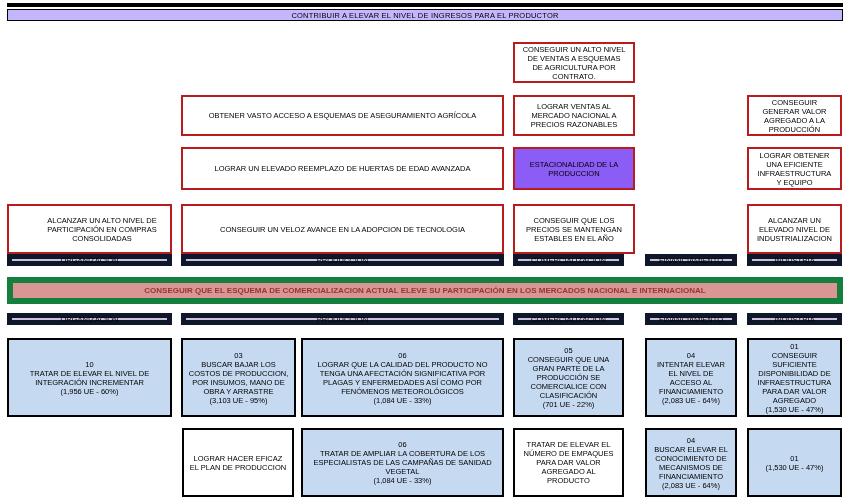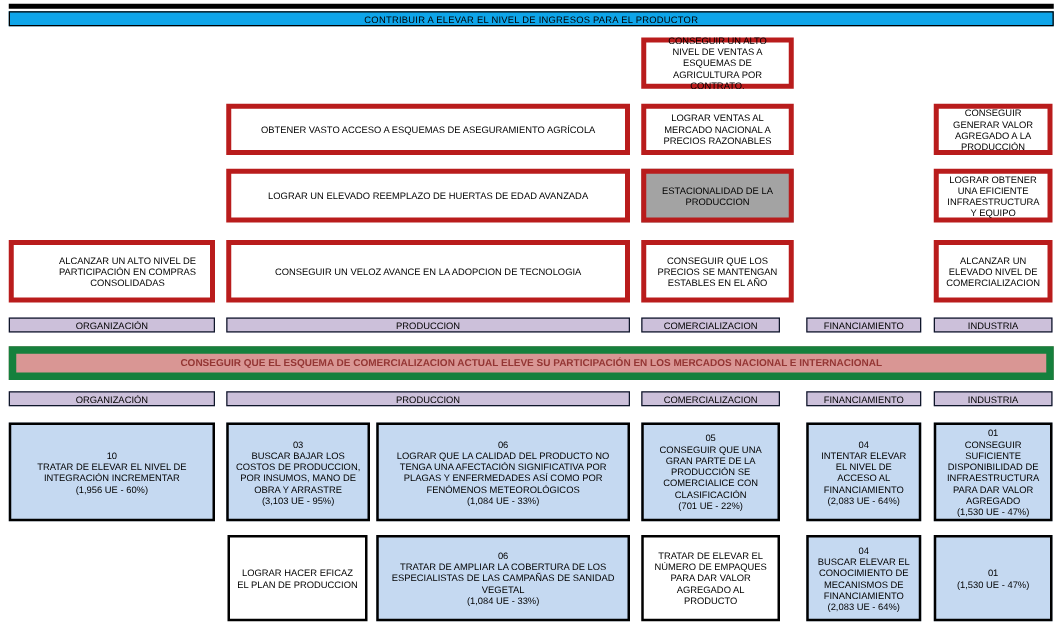--- a/index.html
+++ b/index.html
@@ -12,32 +12,32 @@
     position:relative;
     width:850px; height:504px;
     background:#ffffff;
     overflow:hidden;
     font-size:7.5px;
     line-height:9px;
   }
   .abs { position:absolute; box-sizing:border-box; }
   .rule { background:#000000; }
   .titlebox {
-    border:1px solid #000000; background:#0ea5e9;
+    border:1px solid #000000; background:#c4b5fd;
     display:flex; align-items:center; justify-content:center;
     text-align:center; letter-spacing:0.2px;
   }
   .goal {
-    border:4px solid #b91c1c; background:#ffffff;
+    border:2px solid #b91c1c; background:#ffffff;
     display:flex; align-items:center; justify-content:center;
-    text-align:center; padding:2px 7px;
+    text-align:center; padding:2px 7px;margin-top:12px;
   }
-  .goal.yellow { background:#a3a3a3; }
+  .goal.yellow { background:#8b5cf6; }
   .hdr {
-    border:1px solid #0f172a; background:#CCC0DA;
+    border:5px solid #0f172a; background:#CCC0DA;
     display:flex; align-items:center; justify-content:center;
     text-align:center;
   }
   .banner {
     border:6px solid #15803d; background:#D99694;
     color:#943634; font-weight:bold; font-size:8px;
     display:flex; align-items:center; justify-content:center;
     text-align:center;
   }
   .strat {
@@ -62,21 +62,21 @@
   <div class="abs goal" style="left:513px;top:83px;width:122px;height:41px;">LOGRAR VENTAS AL MERCADO NACIONAL A PRECIOS RAZONABLES</div>
   <div class="abs goal" style="left:747px;top:83px;width:95px;height:41px;">CONSEGUIR GENERAR VALOR AGREGADO A LA PRODUCCIÓN</div>
 
   <div class="abs goal" style="left:181px;top:135px;width:323px;height:43px;">LOGRAR UN ELEVADO REEMPLAZO DE HUERTAS DE EDAD AVANZADA</div>
   <div class="abs goal yellow" style="left:513px;top:135px;width:122px;height:43px;">ESTACIONALIDAD DE LA PRODUCCION</div>
   <div class="abs goal" style="left:747px;top:135px;width:95px;height:43px;">LOGRAR OBTENER UNA EFICIENTE INFRAESTRUCTURA Y EQUIPO</div>
 
   <div class="abs goal" style="left:7px;top:192px;width:165px;height:50px;padding-left:32px;">ALCANZAR UN ALTO NIVEL DE PARTICIPACIÓN EN COMPRAS CONSOLIDADAS</div>
   <div class="abs goal" style="left:181px;top:192px;width:323px;height:50px;">CONSEGUIR UN VELOZ AVANCE EN LA ADOPCION DE TECNOLOGIA</div>
   <div class="abs goal" style="left:513px;top:192px;width:122px;height:50px;">CONSEGUIR QUE LOS PRECIOS SE MANTENGAN ESTABLES EN EL AÑO</div>
-  <div class="abs goal" style="left:747px;top:192px;width:95px;height:50px;">ALCANZAR UN ELEVADO NIVEL DE COMERCIALIZACION</div>
+  <div class="abs goal" style="left:747px;top:192px;width:95px;height:50px;">ALCANZAR UN ELEVADO NIVEL DE INDUSTRIALIZACION</div>
 
   <div class="abs hdr" style="left:7px;top:254px;width:165px;height:12px;">ORGANIZACIÓN</div>
   <div class="abs hdr" style="left:181px;top:254px;width:323px;height:12px;">PRODUCCION</div>
   <div class="abs hdr" style="left:513px;top:254px;width:111px;height:12px;">COMERCIALIZACION</div>
   <div class="abs hdr" style="left:645px;top:254px;width:92px;height:12px;">FINANCIAMIENTO</div>
   <div class="abs hdr" style="left:747px;top:254px;width:95px;height:12px;">INDUSTRIA</div>
 
   <div class="abs banner" style="left:7px;top:277px;width:836px;height:27px;">CONSEGUIR QUE EL ESQUEMA DE COMERCIALIZACION ACTUAL ELEVE SU PARTICIPACIÓN EN LOS MERCADOS NACIONAL E INTERNACIONAL</div>
 
   <div class="abs hdr" style="left:7px;top:313px;width:165px;height:12px;">ORGANIZACIÓN</div>

